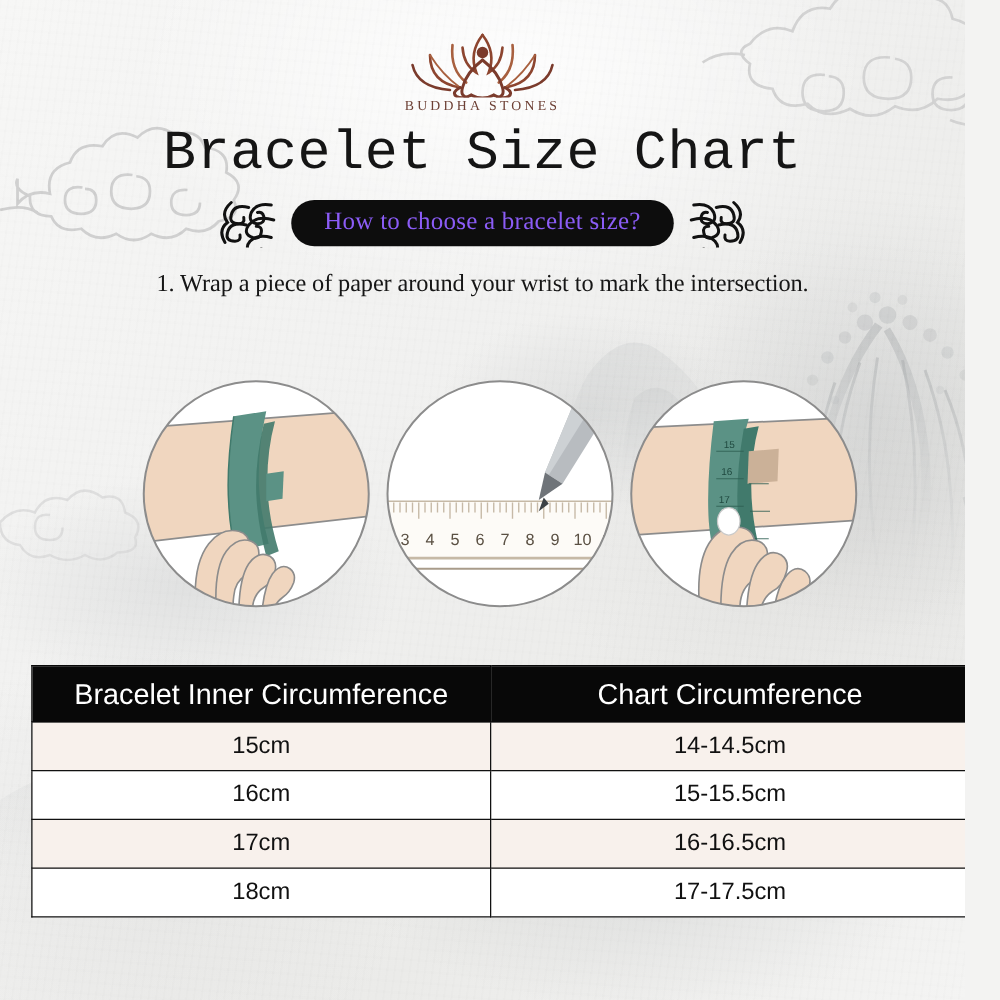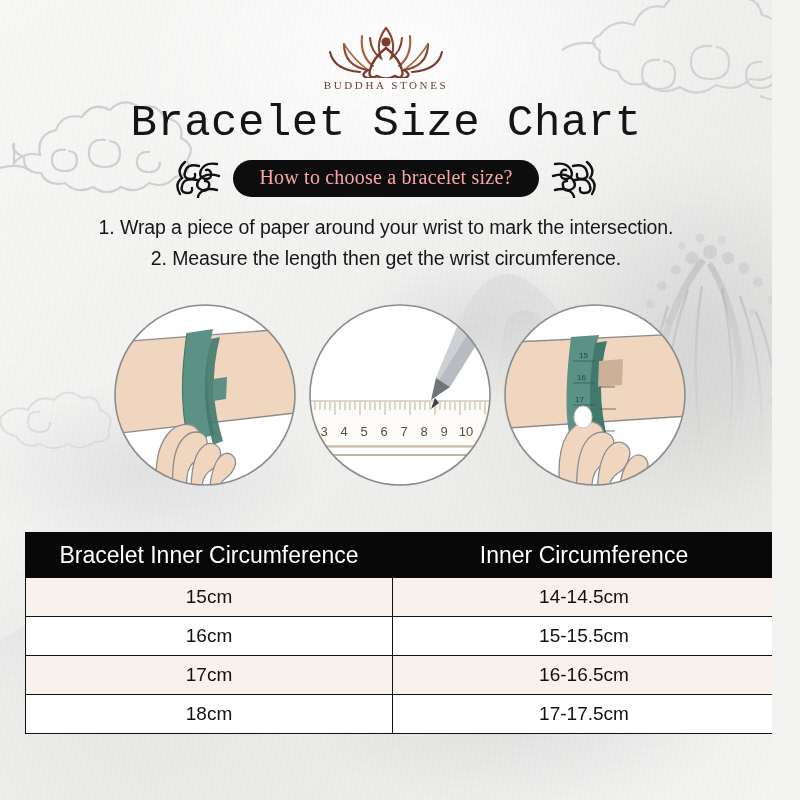--- a/index.html
+++ b/index.html
@@ -38,33 +38,33 @@
     position:absolute;left:0;right:0;top:98px;text-align:center;
     font-family:Liberation Mono, monospace;
     font-size:44px;font-weight:400;color:#151515;
     letter-spacing:.5px;
   }
   .subtitle-row{
     position:absolute;left:0;right:0;top:158px;
     display:flex;align-items:center;justify-content:center;gap:12px;
   }
   .pill{
-    background:#0d0d0d;color:#fca5a5;border-radius:22px;
+    background:#0d0d0d;color:#8b5cf6;border-radius:22px;
     padding:6px 26px 8px 26px;
     font-family:"Liberation Serif", serif;
     font-size:20px;letter-spacing:.2px;white-space:nowrap;
   }
   .flourish{flex:0 0 auto;}
   .steps{
     position:absolute;left:0;right:0;top:212px;text-align:center;
     color:#161616;
   }
   .step{
     font-size:19.5px;line-height:31px;font-weight:400;
-    font-family:Liberation Sans, sans-serif;
+    font-family:Liberation Serif, serif;
     letter-spacing:-0.1px;
   }
 
   
   .circles{position:absolute;left:0;top:300px;width:800px;height:192px;}
   .circ{position:absolute;width:184px;height:184px;}
 
   
   .table{
     position:absolute;left:25px;top:532px;width:750px;
@@ -233,21 +233,20 @@
         <path d="M42 32 q-11 -3 -17 3 q-5 6 2 9 q6 2 7 -3"></path>
         <path d="M24 8 q-12 -3 -14 6 q-2 7 6 7 q5 0 4 -5"></path>
         <path d="M22 22 q-13 -3 -15 6 q-2 7 6 7 q5 0 4 -5"></path>
         <path d="M10 4 q-9 8 -3 16 q-8 6 -2 16"></path>
       </g>
     </svg>
   </div>
 
   <div class="steps">
     <div class="step">1. Wrap a piece of paper around your wrist to mark the intersection.</div>
-    <div class="step">2. Measure the length then get the wrist circumference.</div>
   </div>
 
   <div class="circles">
 
     <svg class="circ" style="left:113px;top:3px;" viewBox="0 0 184 184">
       <defs>
           <clipPath id="c1">
             <circle cx="92" cy="92" r="90"></circle>
           </clipPath>
         </defs>
@@ -363,21 +362,21 @@
   </div>
 
   <table class="table">
     <colgroup>
         <col class="col-a">
         <col class="col-b">
       </colgroup>
     <thead>
       <tr>
         <th>Bracelet Inner Circumference</th>
-        <th>Inner Circumference</th>
+        <th>Chart Circumference</th>
       </tr>
     </thead>
     <tbody>
       <tr class="alt">
         <td>15cm</td>
         <td>14-14.5cm</td>
       </tr>
       <tr>
         <td>16cm</td>
         <td>15-15.5cm</td>

